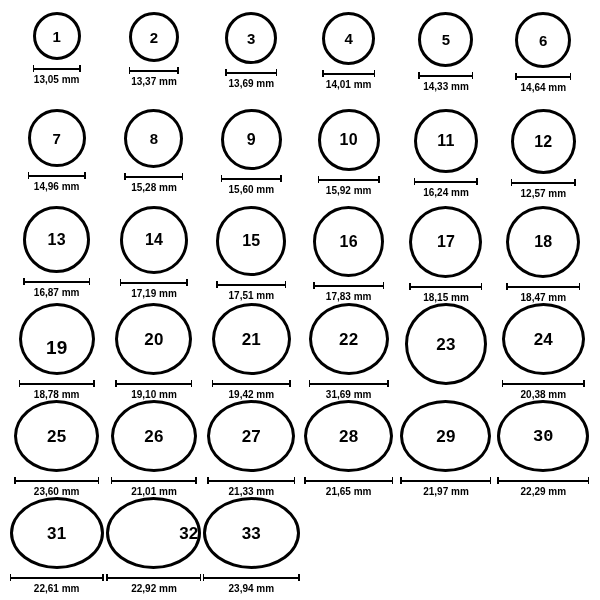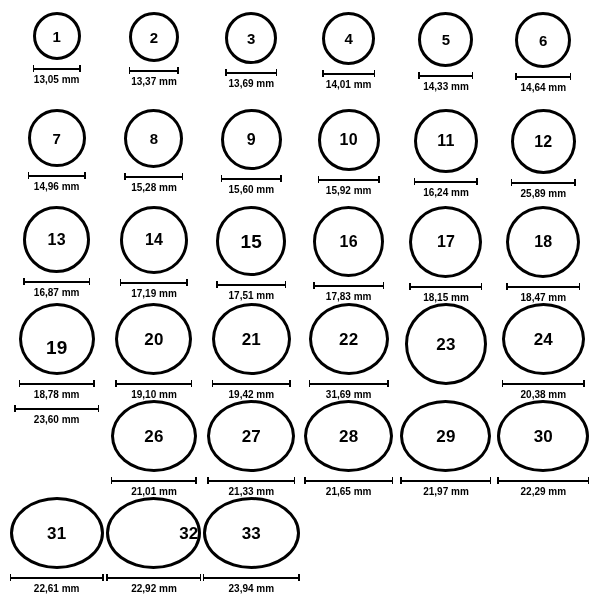--- a/index.html
+++ b/index.html
@@ -215,21 +215,21 @@
         </div>
       </div>
       <div class="cell">
         <div class="ring" style="width: 65px; height: 65px;">
           <span class="ring-label" style="font-size: 16px;">12</span>
         </div>
         <div class="measure">
           <div class="measure-bar" style="width: 65px;">
             <div class="measure-line"></div>
           </div>
-          <div class="measure-text">25,89 mm</div>
+          <div class="measure-text">12,57 mm</div>
         </div>
       </div>
       <div class="cell">
         <div class="ring" style="width: 67px; height: 67px;">
           <span class="ring-label" style="font-size: 16px;">13</span>
         </div>
         <div class="measure">
           <div class="measure-bar" style="width: 67px;">
             <div class="measure-line"></div>
           </div>
@@ -242,21 +242,21 @@
         </div>
         <div class="measure">
           <div class="measure-bar" style="width: 68px;">
             <div class="measure-line"></div>
           </div>
           <div class="measure-text">17,19 mm</div>
         </div>
       </div>
       <div class="cell">
         <div class="ring" style="width: 70px; height: 70px;">
-          <span class="ring-label" style="font-size: 19px;">15</span>
+          <span class="ring-label" style="font-size: 16px;">15</span>
         </div>
         <div class="measure">
           <div class="measure-bar" style="width: 70px;">
             <div class="measure-line"></div>
           </div>
           <div class="measure-text">17,51 mm</div>
         </div>
       </div>
       <div class="cell">
         <div class="ring" style="width: 71px; height: 71px;">
@@ -345,20 +345,23 @@
           <span class="ring-label" style="font-size: 17px;">24</span>
         </div>
         <div class="measure">
           <div class="measure-bar" style="width: 83px;">
             <div class="measure-line"></div>
           </div>
           <div class="measure-text">20,38 mm</div>
         </div>
       </div>
       <div class="cell">
+        <div class="ring" style="width: 85px; height: 85px;">
+          <span class="ring-label" style="font-size: 17px;">25</span>
+        </div>
         <div class="measure">
           <div class="measure-bar" style="width: 85px;">
             <div class="measure-line"></div>
           </div>
           <div class="measure-text">23,60 mm</div>
         </div>
       </div>
       <div class="cell">
         <div class="ring" style="width: 86px; height: 86px;">
           <span class="ring-label" style="font-size: 17px;">26</span>
@@ -398,21 +401,21 @@
         </div>
         <div class="measure">
           <div class="measure-bar" style="width: 91px;">
             <div class="measure-line"></div>
           </div>
           <div class="measure-text">21,97 mm</div>
         </div>
       </div>
       <div class="cell">
         <div class="ring" style="width: 92px; height: 92px;">
-          <span class="ring-label" style="font-size: 17px;">30</span>
+          <span class="ring-label" style="font-size: 17px; font-family: Liberation Mono, monospace;">30</span>
         </div>
         <div class="measure">
           <div class="measure-bar" style="width: 92px;">
             <div class="measure-line"></div>
           </div>
           <div class="measure-text">22,29 mm</div>
         </div>
       </div>
       <div class="cell">
         <div class="ring" style="width: 94px; height: 94px;">

